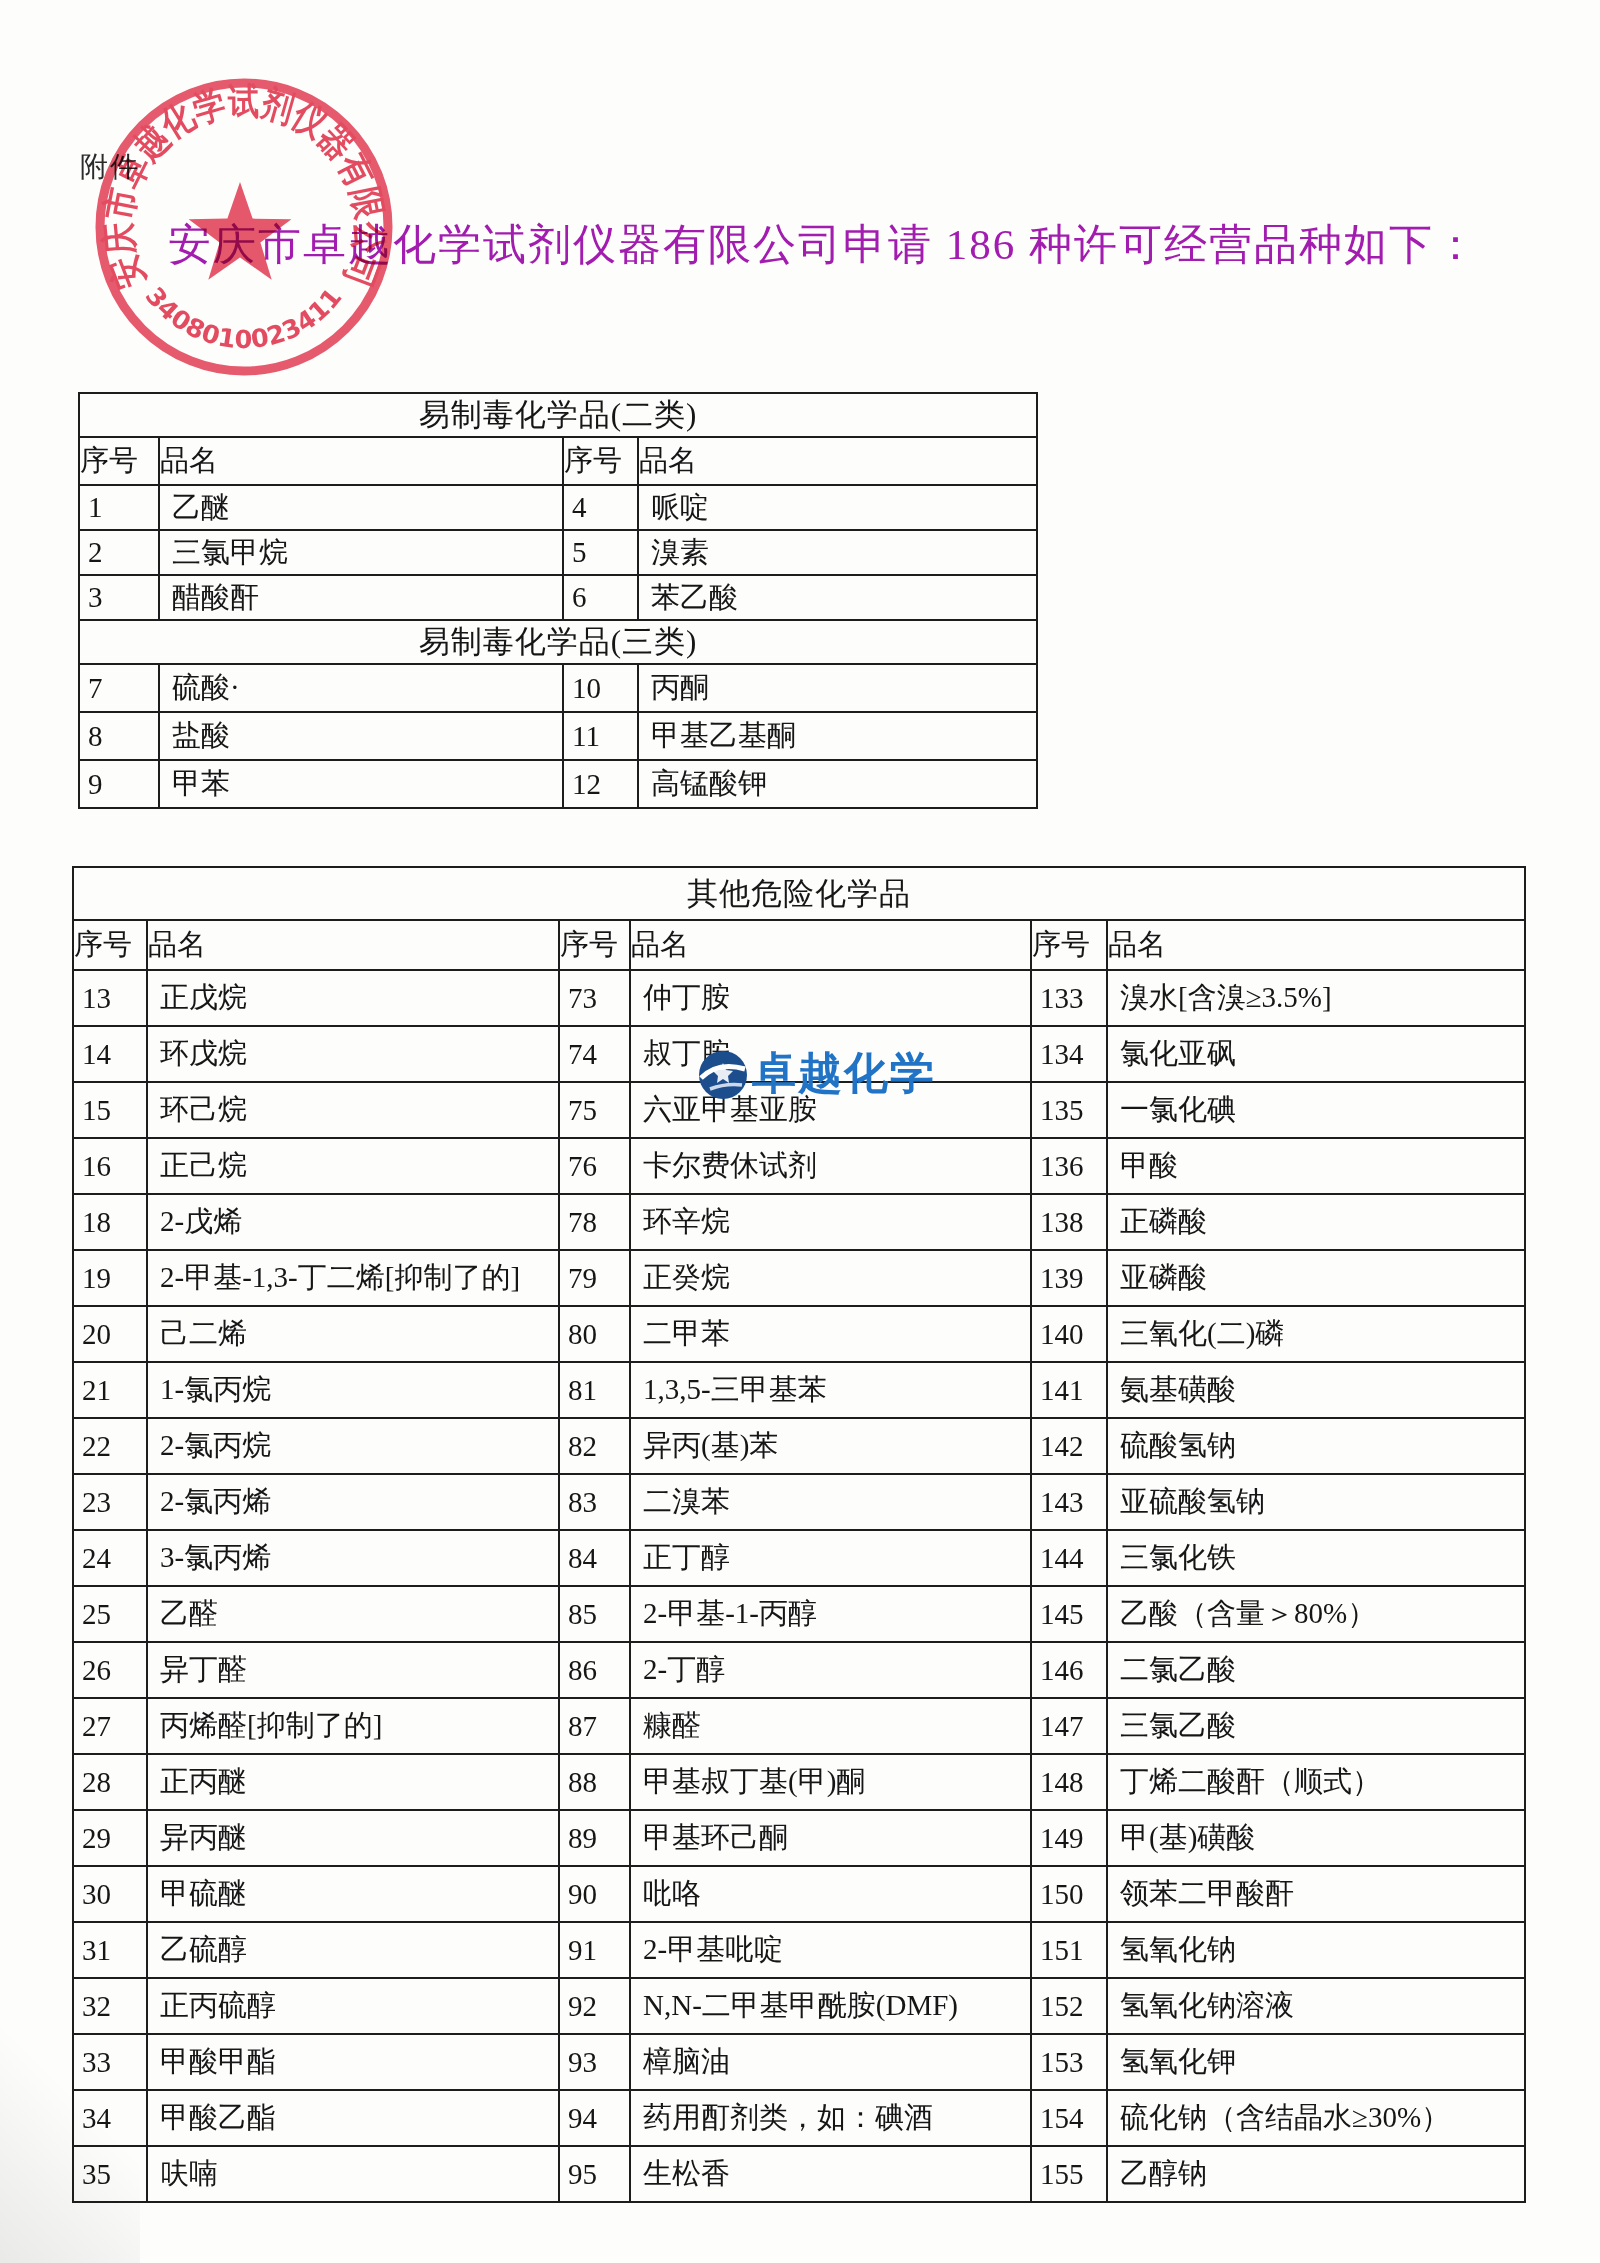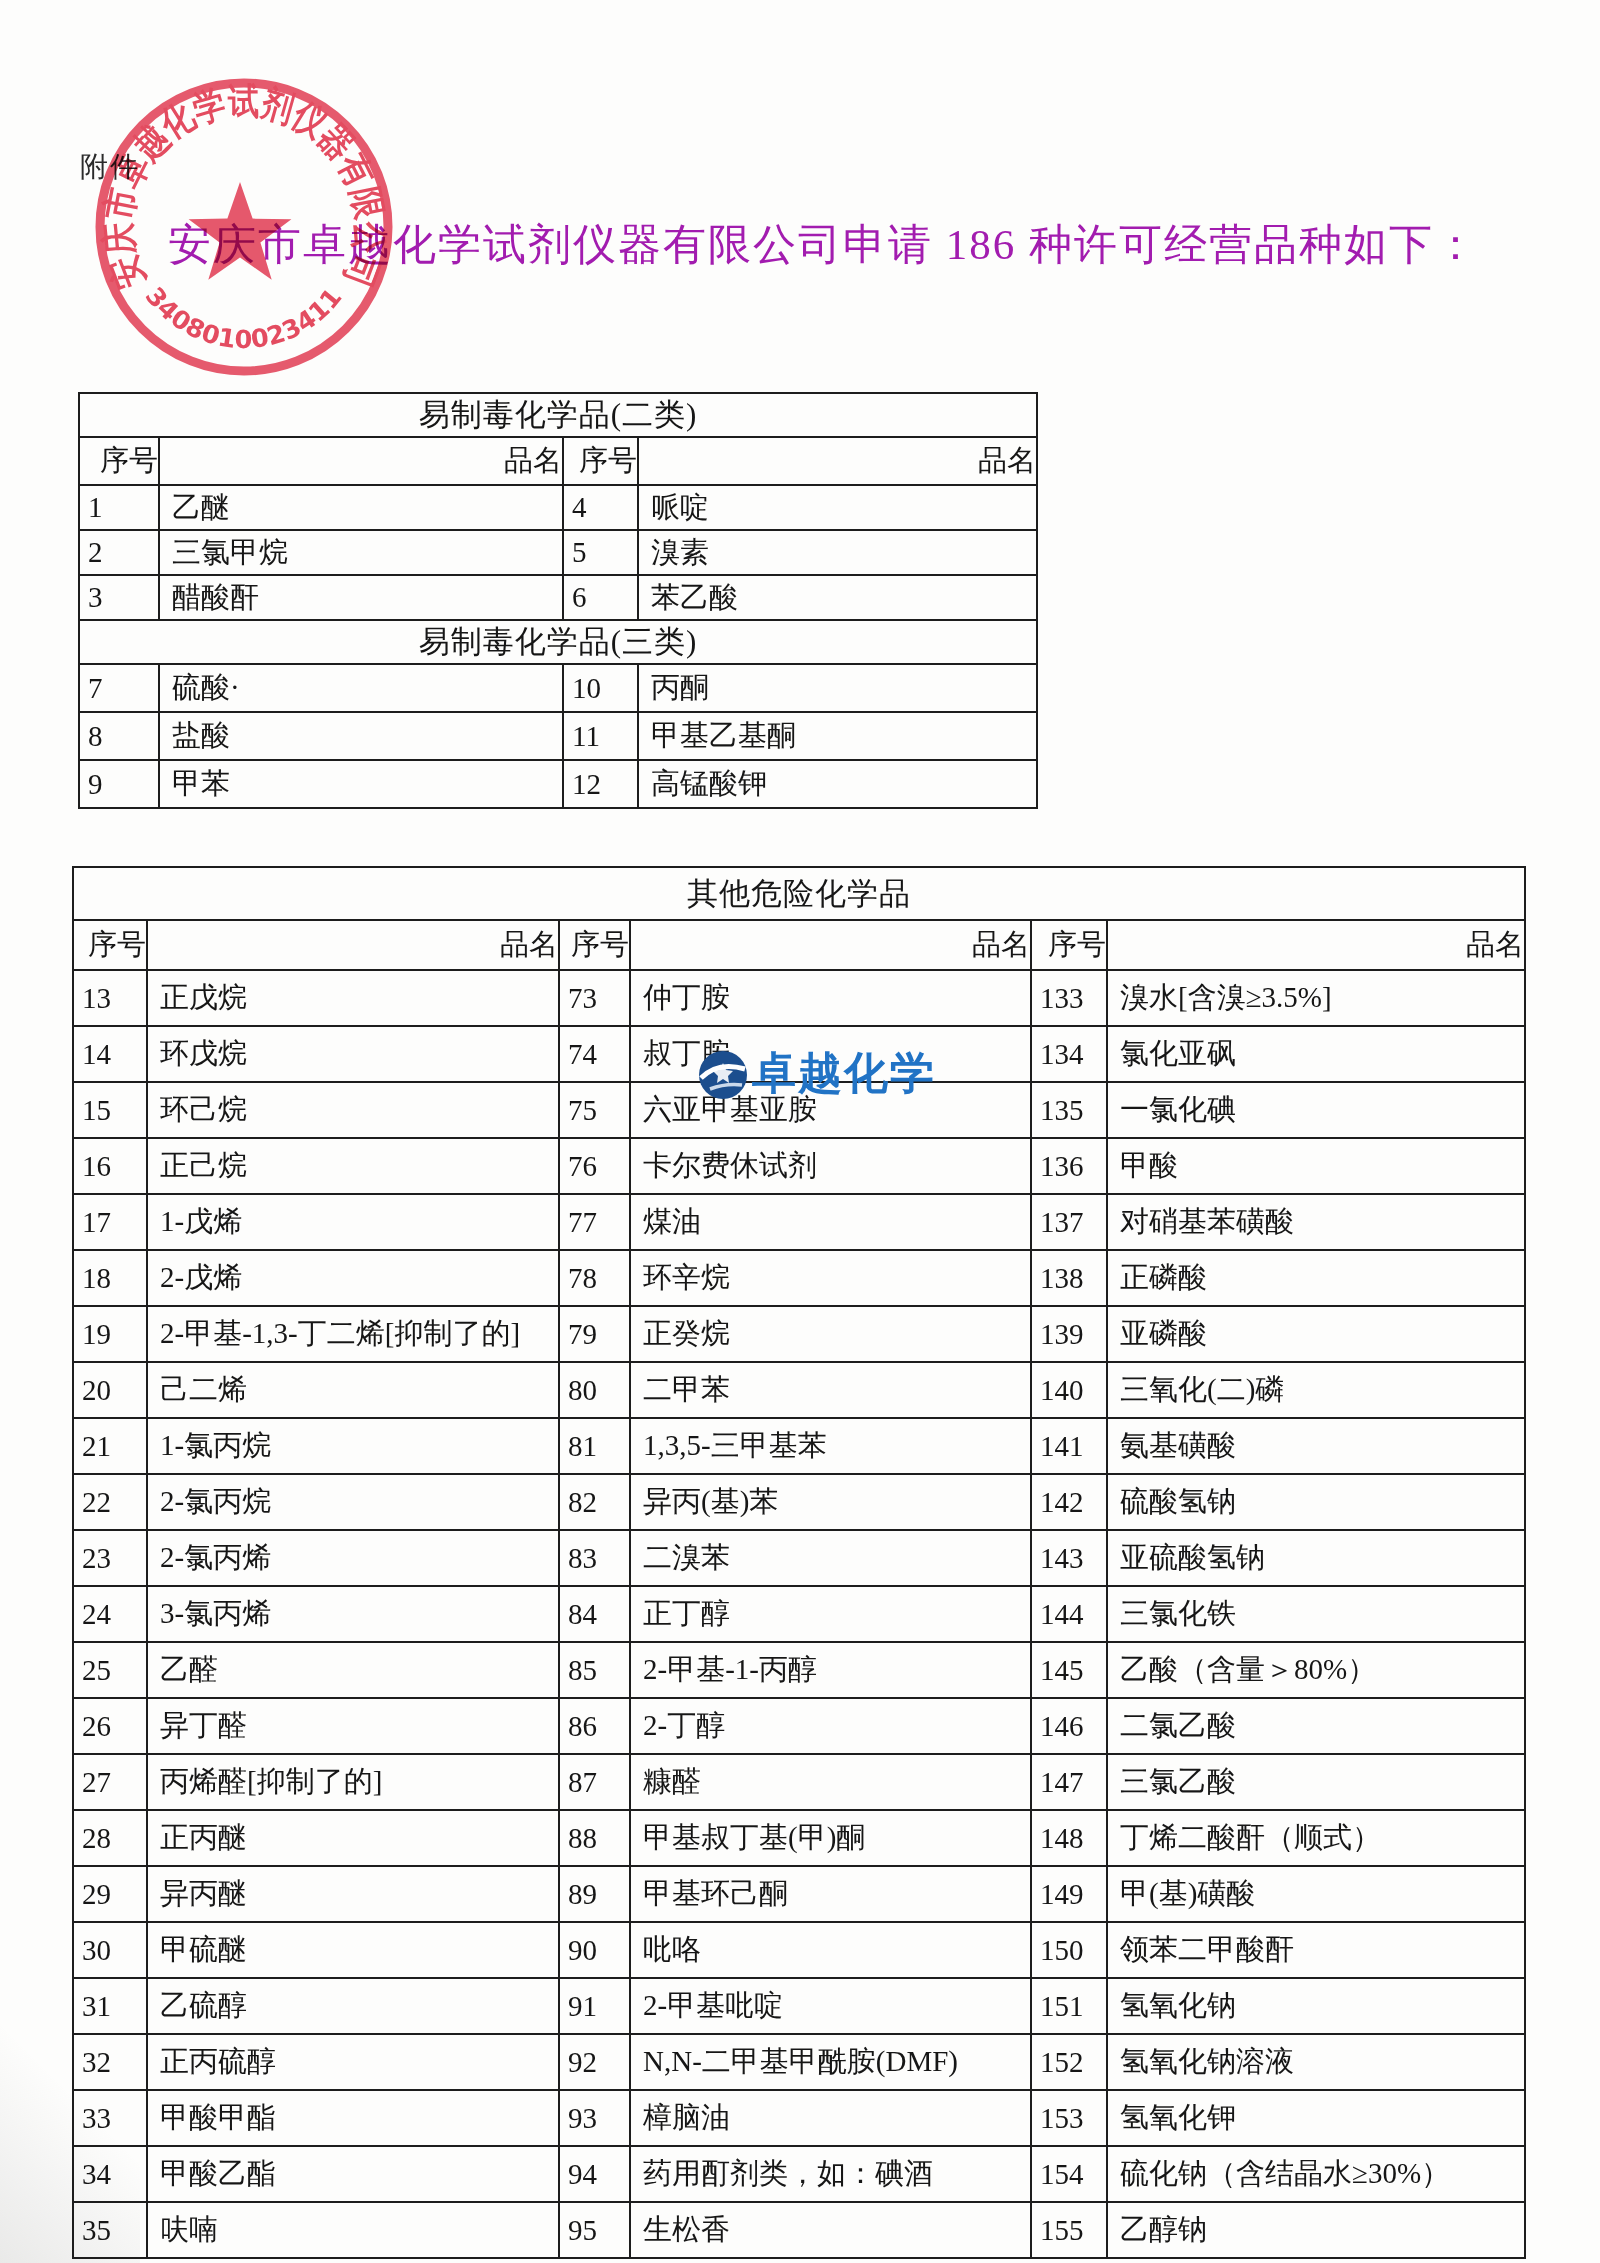--- a/index.html
+++ b/index.html
@@ -30,21 +30,21 @@
   .watermark{position:absolute;left:696px;top:1044px;z-index:3;display:flex;align-items:center;pointer-events:none;}
   .watermark .wm-text{font-size:44px;font-weight:bold;color:#2173c5;letter-spacing:2px;
     font-family:"Liberation Sans","DejaVu Sans",sans-serif;margin-left:2px;white-space:nowrap;}
 
   
   table{border-collapse:collapse;table-layout:fixed;background:transparent;position:absolute;z-index:1;}
   td{border:2px solid #1d1d1d;font-size:29px;vertical-align:middle;padding:0;overflow:hidden;white-space:nowrap;}
   .tbl1{left:78px;top:392px;width:958px;}
   .tbl2{left:72px;top:866px;width:1452px;}
   td.section{text-align:center;font-size:31px;letter-spacing:1px;}
-  td.head{text-align:right;font-size:29px;}
+  td.head{text-align:left;font-size:29px;}
   td.no{padding-left:8px;}
   td.nm{padding-left:12px;}
   .t1-section{height:32px;}
   .t1-head{height:48px;}
   .t1-row{height:45px;}
   .t1-rowb{height:48px;}
   .t2-title{height:53px;}
   .t2-head{height:50px;}
   .t2-row{height:56px;}
 </style>
@@ -190,28 +190,20 @@
         </tr>
     <tr class="t2-row">
           <td class="no">16</td>
           <td class="nm">正己烷</td>
           <td class="no">76</td>
           <td class="nm">卡尔费休试剂</td>
           <td class="no">136</td>
           <td class="nm">甲酸</td>
         </tr>
     <tr class="t2-row">
-          <td class="no">17</td>
-          <td class="nm">1-戊烯</td>
-          <td class="no">77</td>
-          <td class="nm">煤油</td>
-          <td class="no">137</td>
-          <td class="nm">对硝基苯磺酸</td>
-        </tr>
-    <tr class="t2-row">
           <td class="no">18</td>
           <td class="nm">2-戊烯</td>
           <td class="no">78</td>
           <td class="nm">环辛烷</td>
           <td class="no">138</td>
           <td class="nm">正磷酸</td>
         </tr>
     <tr class="t2-row">
           <td class="no">19</td>
           <td class="nm">2-甲基-1,3-丁二烯[抑制了的]</td>

